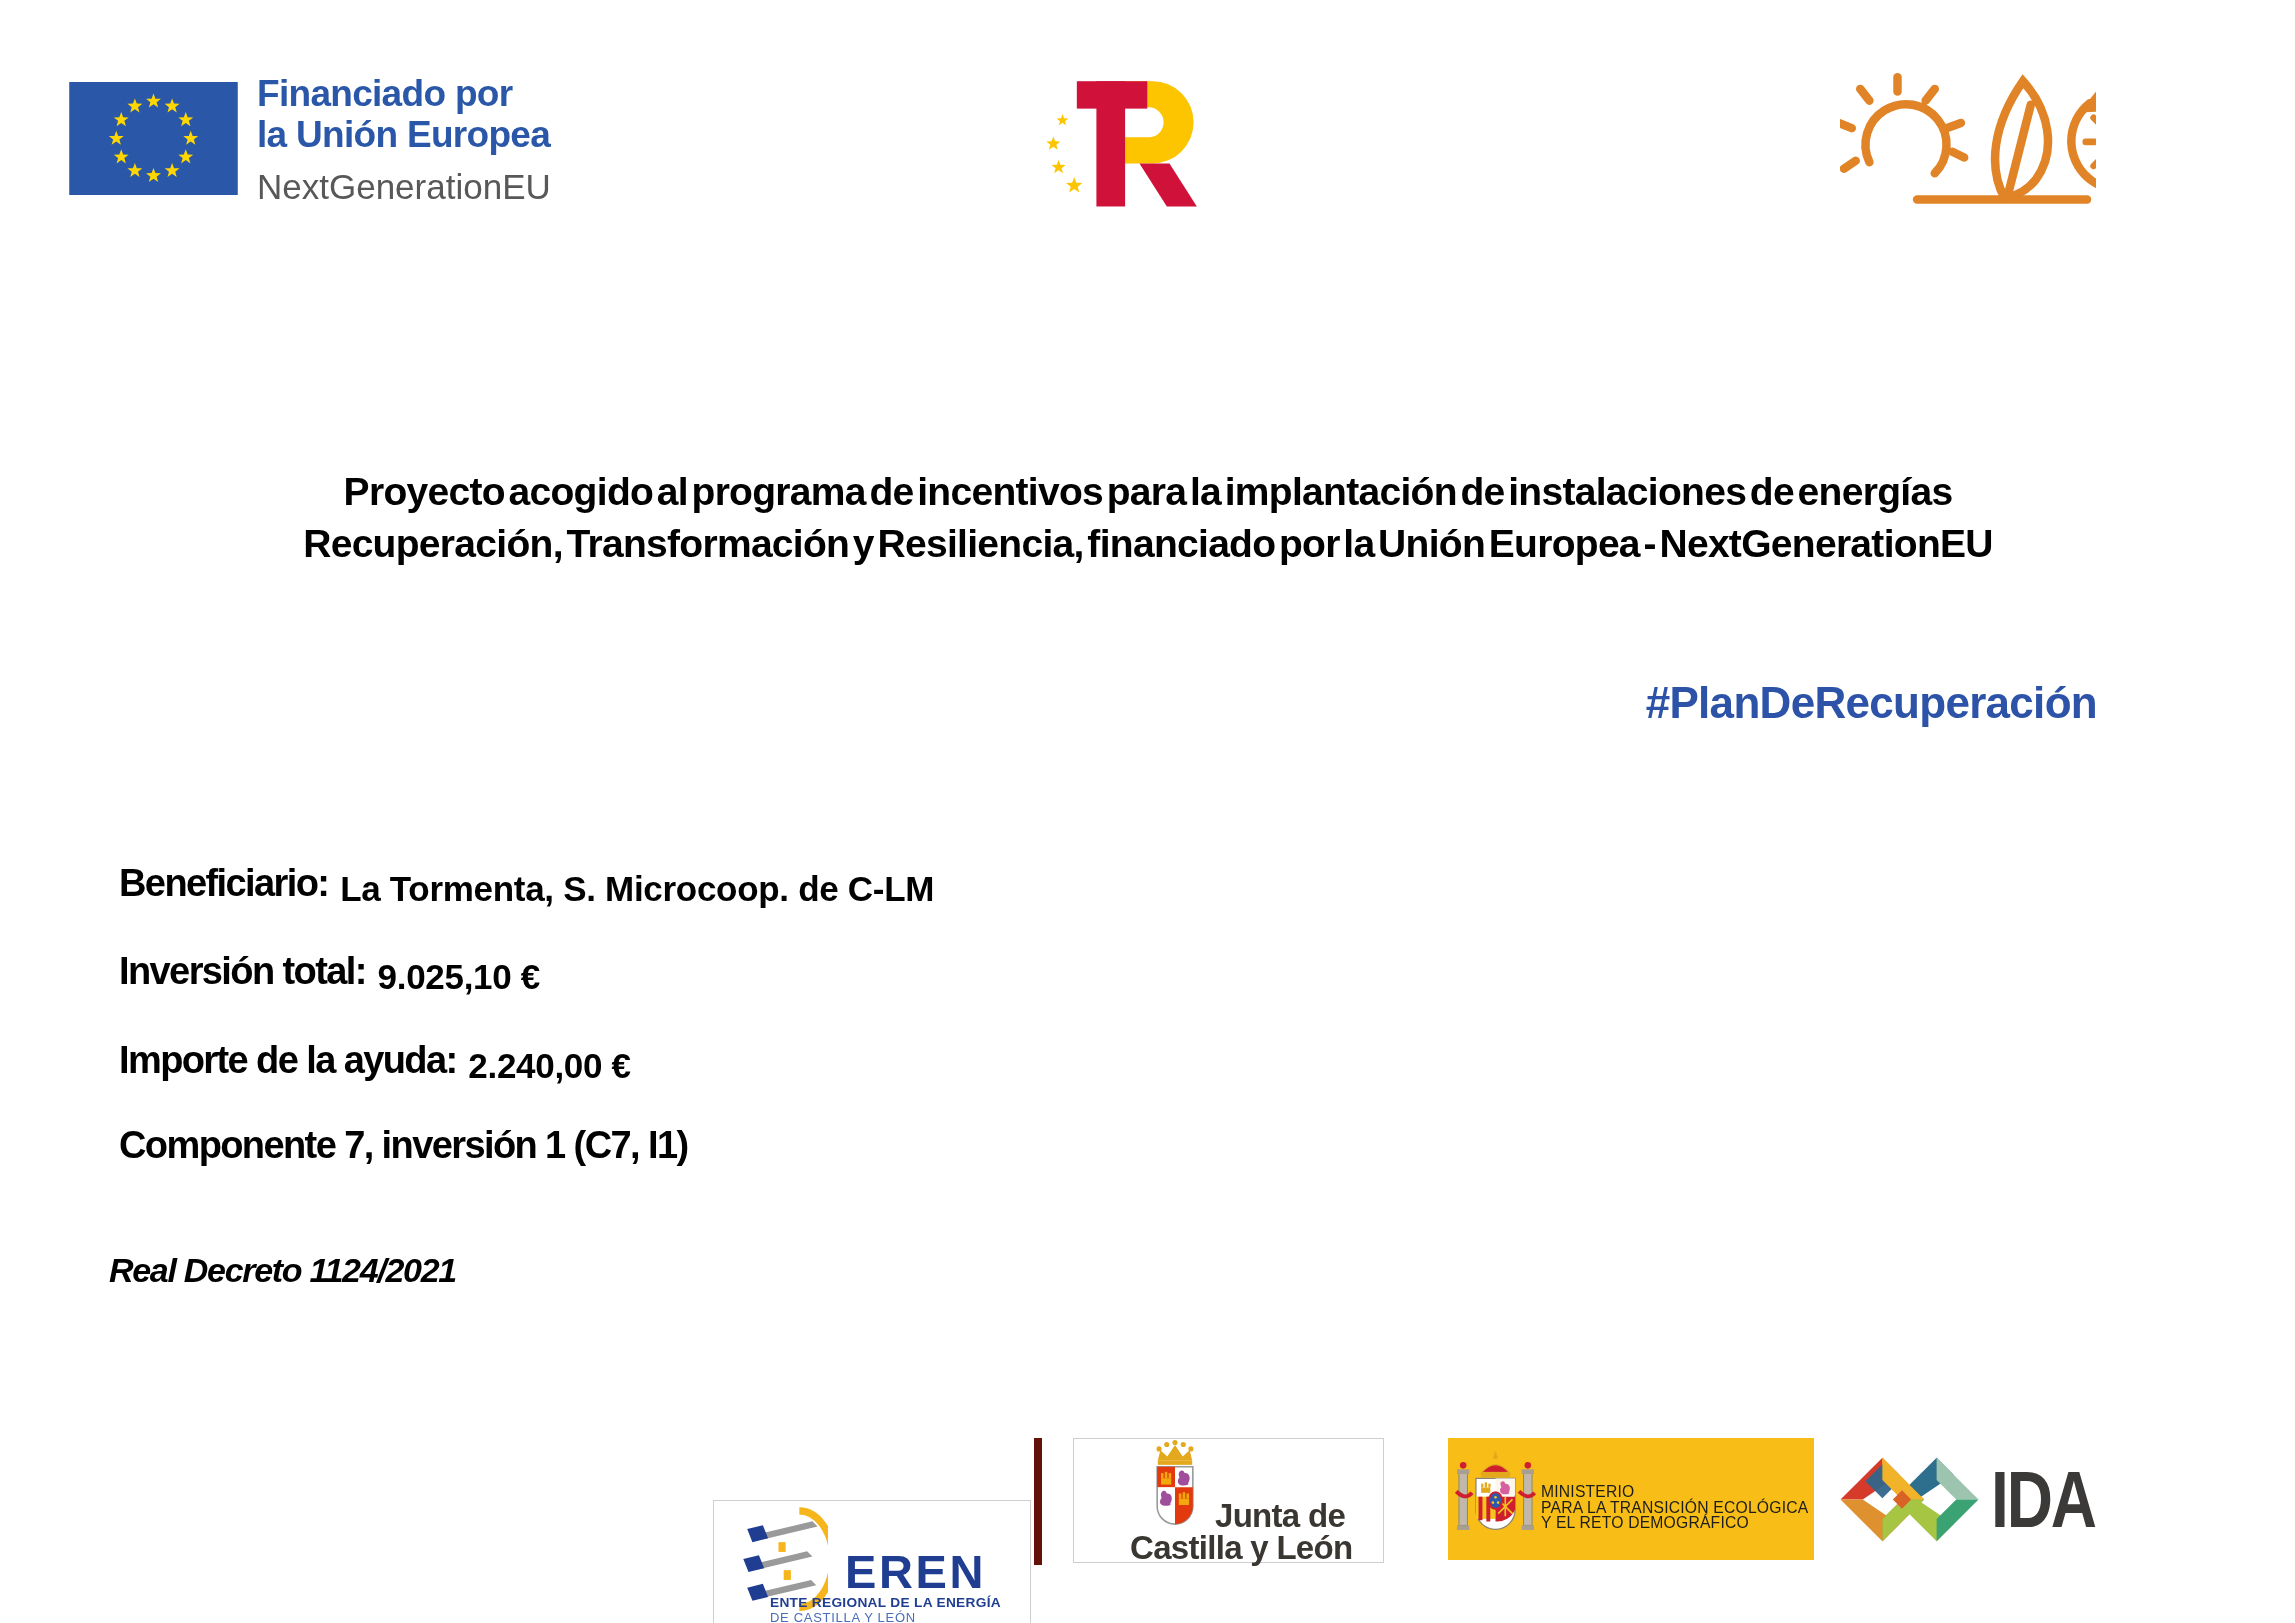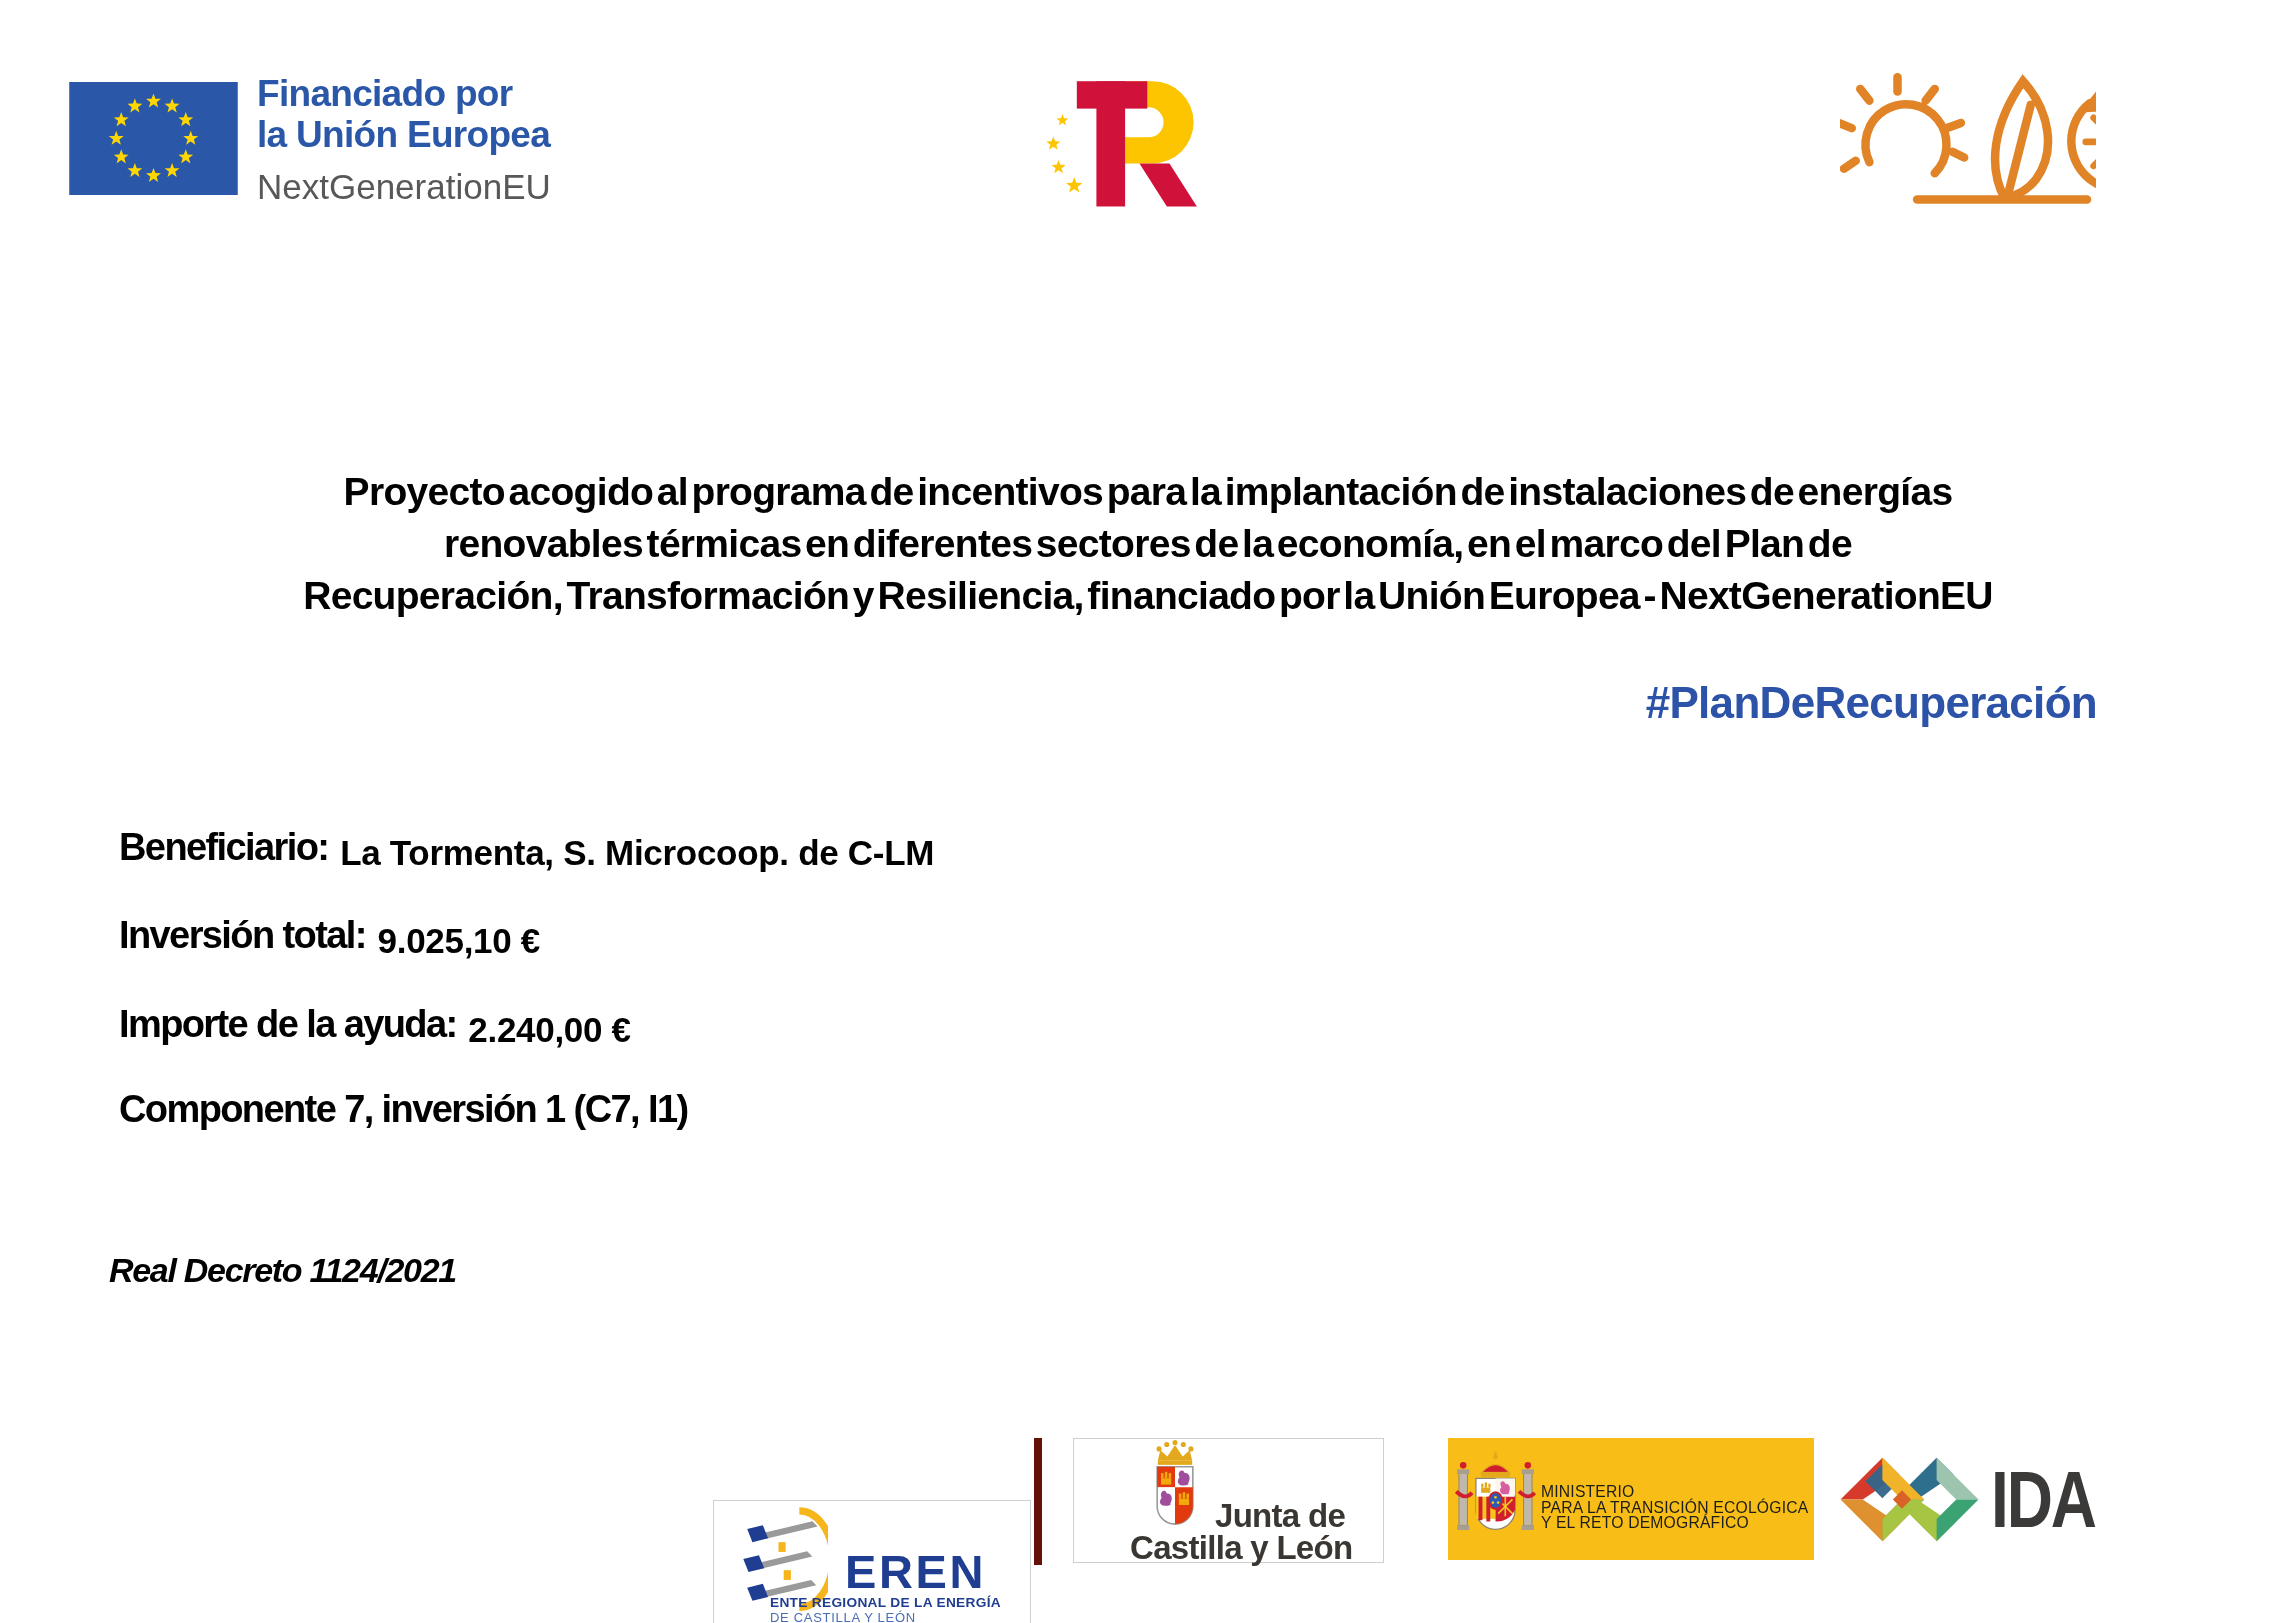--- a/index.html
+++ b/index.html
@@ -20,21 +20,21 @@
   .energy-icon{left:1840px;top:64px;width:330px;height:144px;}
 
   
   .paragraph{left:199px;top:466px;width:1898px;text-align:center;
              font-weight:700;font-size:39px;line-height:52px;color:#010101;
              letter-spacing:-0.7px;word-spacing:-6.5px;}
   .hashtag{left:199px;top:678px;width:1898px;text-align:right;
            font-weight:700;font-size:44px;color:var(--hashtag-blue);letter-spacing:-0.7px;}
 
   .fields{left:119px;top:826px;width:1440px;}
-  .field-row{position:absolute;left:0;white-space:nowrap;}
+  .field-row{position:absolute;left:0;white-space:nowrap;margin-top:36px;}
   .field-label{font-weight:700;font-size:38px;letter-spacing:-1.6px;color:#010101;}
   .field-value{font-weight:700;font-size:35px;letter-spacing:-0.3px;color:#010101;
                position:relative;top:4.6px;margin-left:11.8px;}
   .row-0{top:0px;} .row-1{top:88px;} .row-2{top:177px;} .row-3{top:262px;}
 
   .decree{left:109px;top:1251px;font-weight:700;font-style:italic;font-size:34px;
           letter-spacing:-1.3px;color:#010101;}
 
   
   .eren-box{left:713px;top:1500px;width:316px;height:123px;background:#fff;
@@ -148,21 +148,20 @@
       <line x1="452" y1="142" x2="440" y2="150"></line>
     </g>
 
     <line x1="468" y1="46" x2="476" y2="58"></line>
     <line x1="496" y1="119" x2="482" y2="119"></line>
     <line x1="468" y1="192" x2="476" y2="180"></line>
   </svg>
 
   <div class="abs paragraph">
     <div>Proyecto acogido al programa de incentivos para la implantación de instalaciones de energías</div>
-    <div>renovables térmicas en diferentes sectores de la economía, en el marco del Plan de</div>
     <div>Recuperación, Transformación y Resiliencia, financiado por la Unión Europea - NextGenerationEU</div>
   </div>
 
   <div class="abs hashtag">#PlanDeRecuperación</div>
 
   <div class="abs fields">
     <div class="field-row row-0">
       <span class="field-label">Beneficiario:</span><span class="field-value">La Tormenta, S. Microcoop. de C-LM</span>
     </div>
     <div class="field-row row-1">

